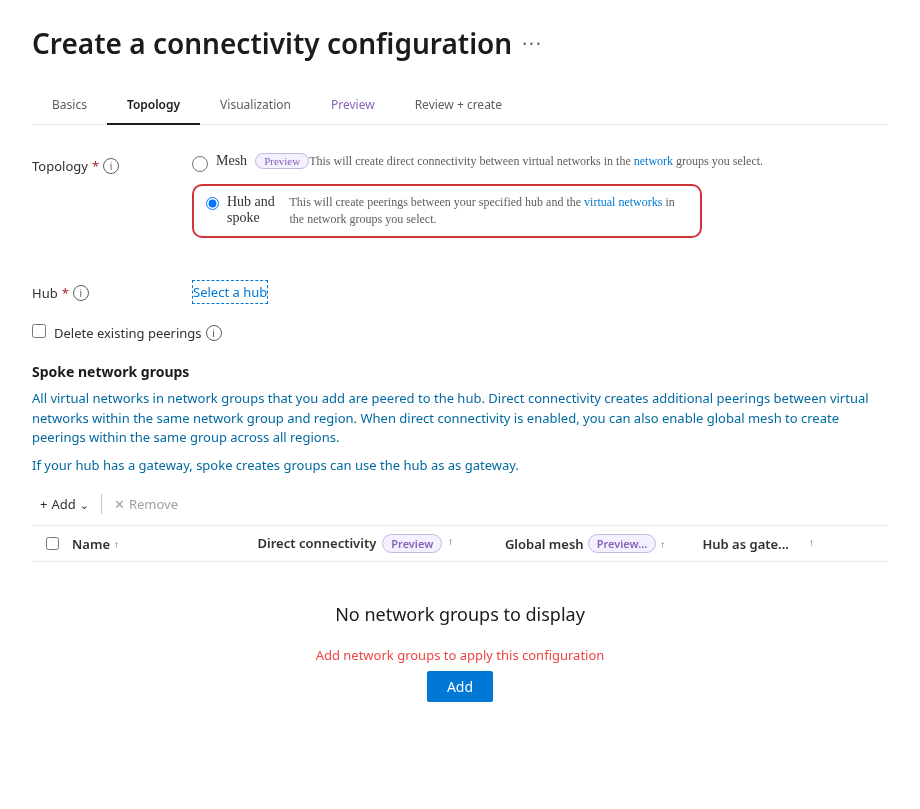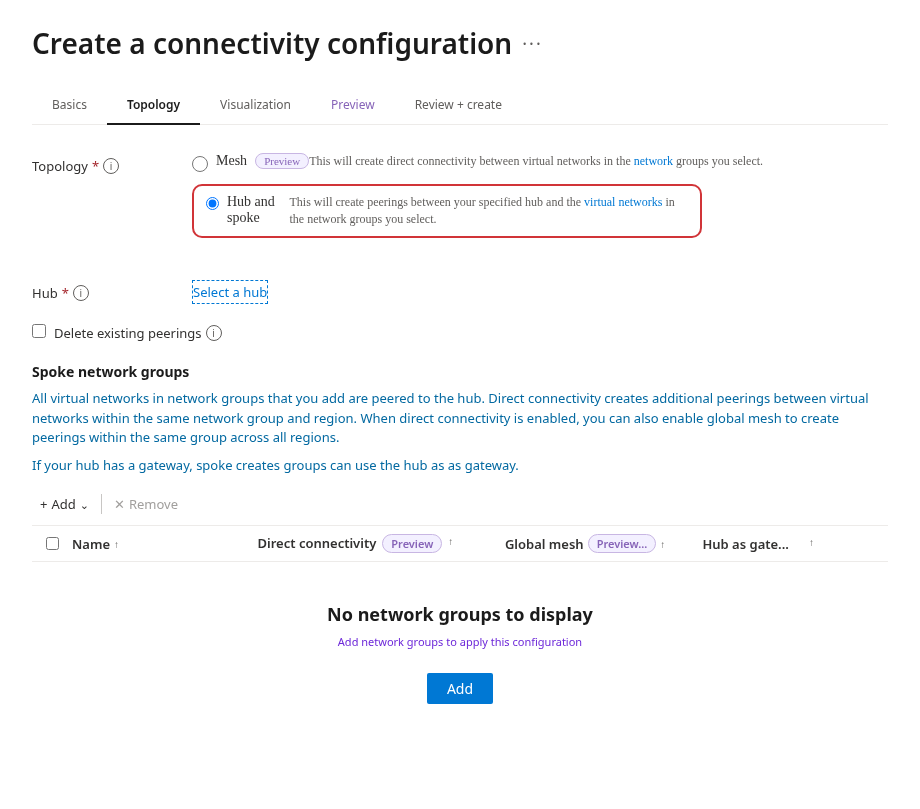--- a/index.html
+++ b/index.html
@@ -287,28 +287,28 @@
     
     .empty-state {
       display: flex;
       flex-direction: column;
       align-items: center;
       justify-content: center;
       padding: 40px 20px;
     }
     .empty-title {
       font-size: 18px;
-      font-weight: 700;
+      font-weight: 400;
       color: #1b1b1b;
-      margin-bottom: 8px;
+      margin-bottom: 20px;
     }
     .empty-desc {
-      font-size: 11px;
-      color: #6d28d9;
-      margin-bottom: 24px;
+      font-size: 13px;
+      color: #ef4444;
+      margin-bottom: 7px;
     }
     .add-button {
       background: #0078d4;
       color: #fff;
       border: none;
       padding: 6px 20px;
       font-size: 14px;
       font-family: inherit;
       cursor: pointer;
       border-radius: 2px;

